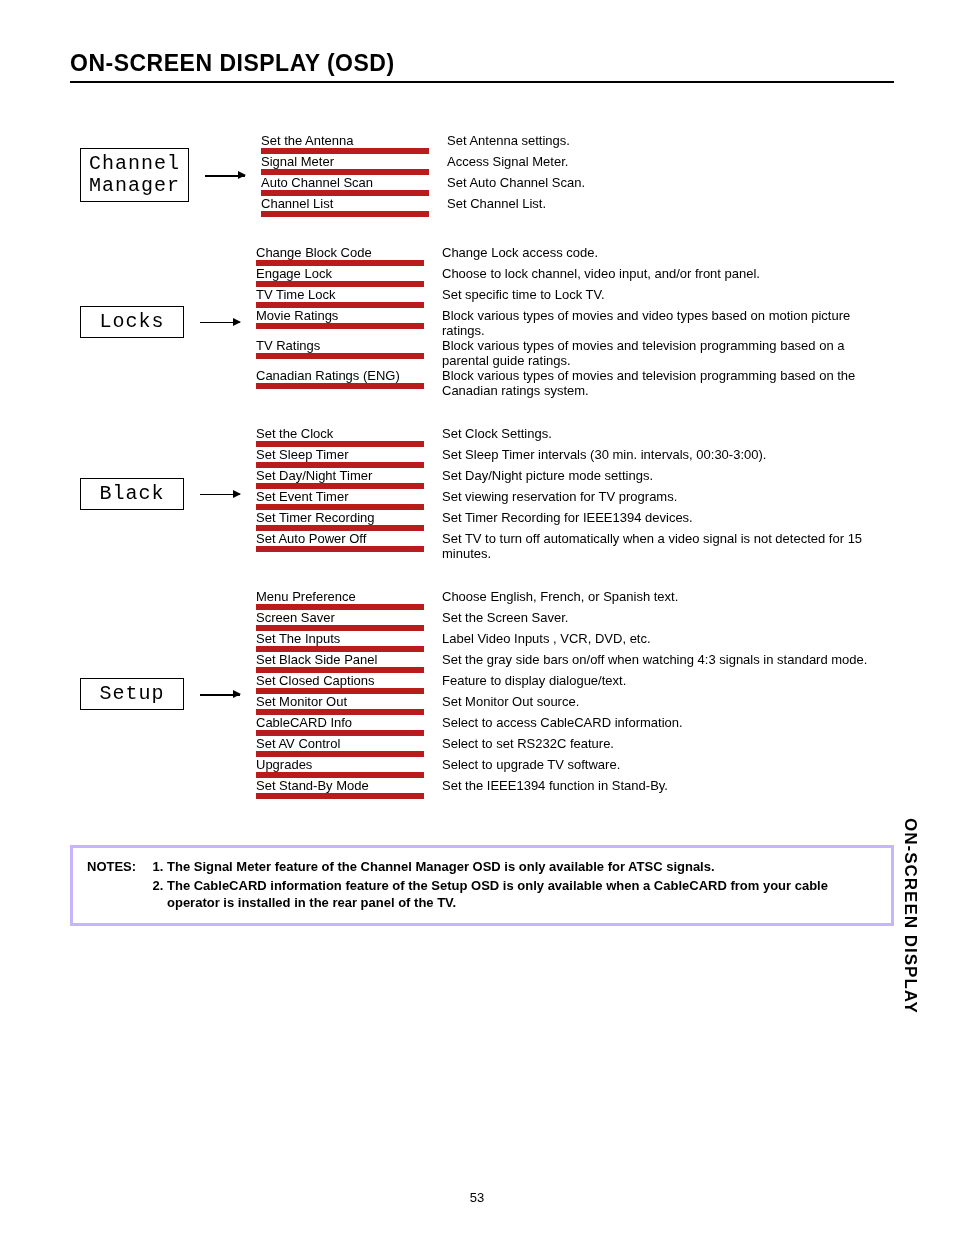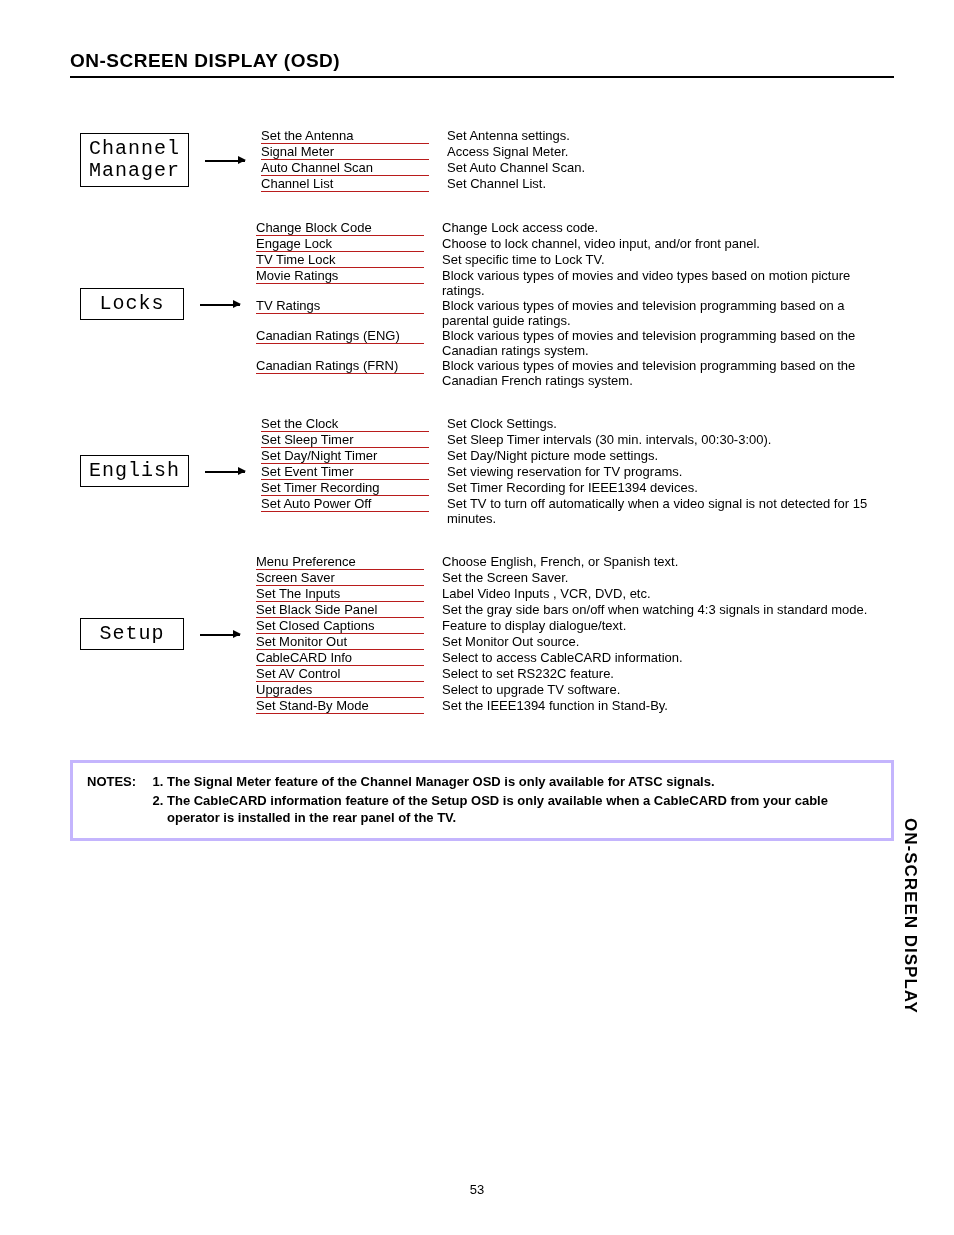--- a/index.html
+++ b/index.html
@@ -10,21 +10,21 @@
     color: #000;
   }
   .page {
     width: 954px;
     height: 1235px;
     position: relative;
     box-sizing: border-box;
     padding: 50px 60px 40px 70px;
   }
   .page-title {
-    font-size: 19px;
+    font-size: 23px;
     font-weight: bold;
     letter-spacing: 0.5px;
     border-bottom: 2px solid #000;
     padding-bottom: 4px;
     margin-bottom: 50px;
   }
   .sections {
     display: flex;
     flex-direction: column;
     gap: 28px;
@@ -77,21 +77,21 @@
     flex: 1;
   }
   .item-row {
     display: flex;
     align-items: flex-start;
     font-size: 13px;
     line-height: 15px;
   }
   .item-label {
     width: 168px;
-    border-bottom: 1px solid #b91c1c;
+    border-bottom: 6px solid #b91c1c;
     padding: 0 0 0 0;
     box-sizing: border-box;
   }
   .item-desc {
     flex: 1;
     padding-left: 18px;
   }
   .notes-box {
     border: 3px solid #c4b5fd;
     margin-top: 46px;
@@ -119,21 +119,21 @@
     right: 34px;
     top: 818px;
     writing-mode: vertical-rl;
     text-orientation: mixed;
     font-weight: bold;
     font-size: 17px;
     letter-spacing: 1px;
   }
   .page-number {
     position: absolute;
-    bottom: 38px;
+    bottom: 30px;
     left: 50%;
     transform: translateX(-50%);
     font-size: 13px;
   }
 </style>
 </head>
 <body>
 
 <div class="page">
   <div class="page-title">ON-SCREEN DISPLAY (OSD)</div>
@@ -189,28 +189,24 @@
             <div class="item-desc">Block various types of movies and video types based on motion picture ratings.</div>
           </div>
           <div class="item-row">
             <div class="item-label">TV Ratings</div>
             <div class="item-desc">Block various types of movies and television programming based on a parental guide ratings.</div>
           </div>
           <div class="item-row">
             <div class="item-label">Canadian Ratings (ENG)</div>
             <div class="item-desc">Block various types of movies and television programming based on the Canadian ratings system.</div>
           </div>
-          <div class="item-row">
-            <div class="item-label">Canadian Ratings (FRN)</div>
-            <div class="item-desc">Block various types of movies and television programming based on the Canadian French ratings system.</div>
-          </div>
-        </div>
-      </div>
-      <div class="section-row">
-        <div class="cat-box" style="white-space: pre-line;">English</div>
+        </div>
+      </div>
+      <div class="section-row">
+        <div class="cat-box" style="white-space: pre-line;">Black</div>
         <div class="arrow">
           <div class="shaft"></div>
           <div class="head"></div>
         </div>
         <div class="items-block">
           <div class="item-row">
             <div class="item-label">Set the Clock</div>
             <div class="item-desc">Set Clock Settings.</div>
           </div>
           <div class="item-row">

